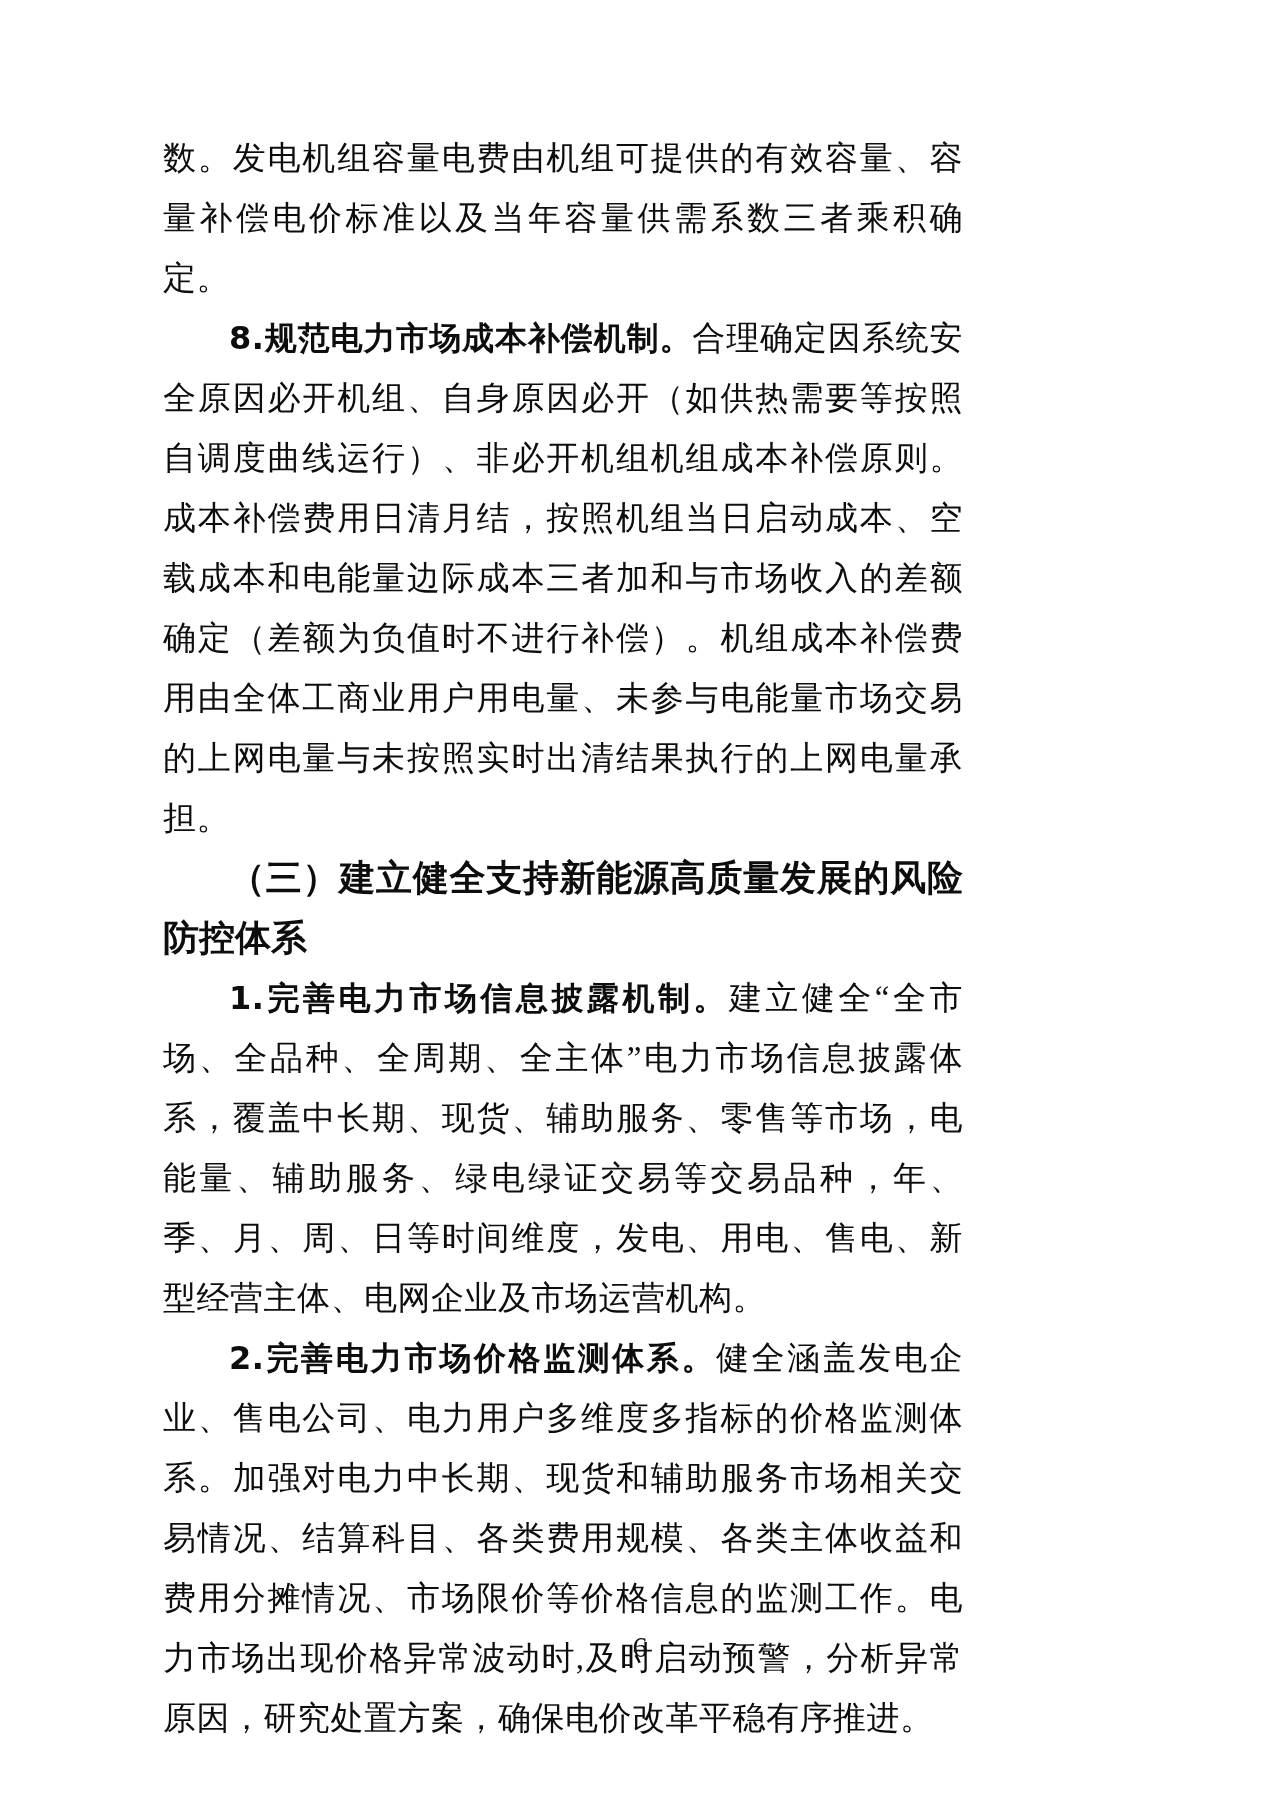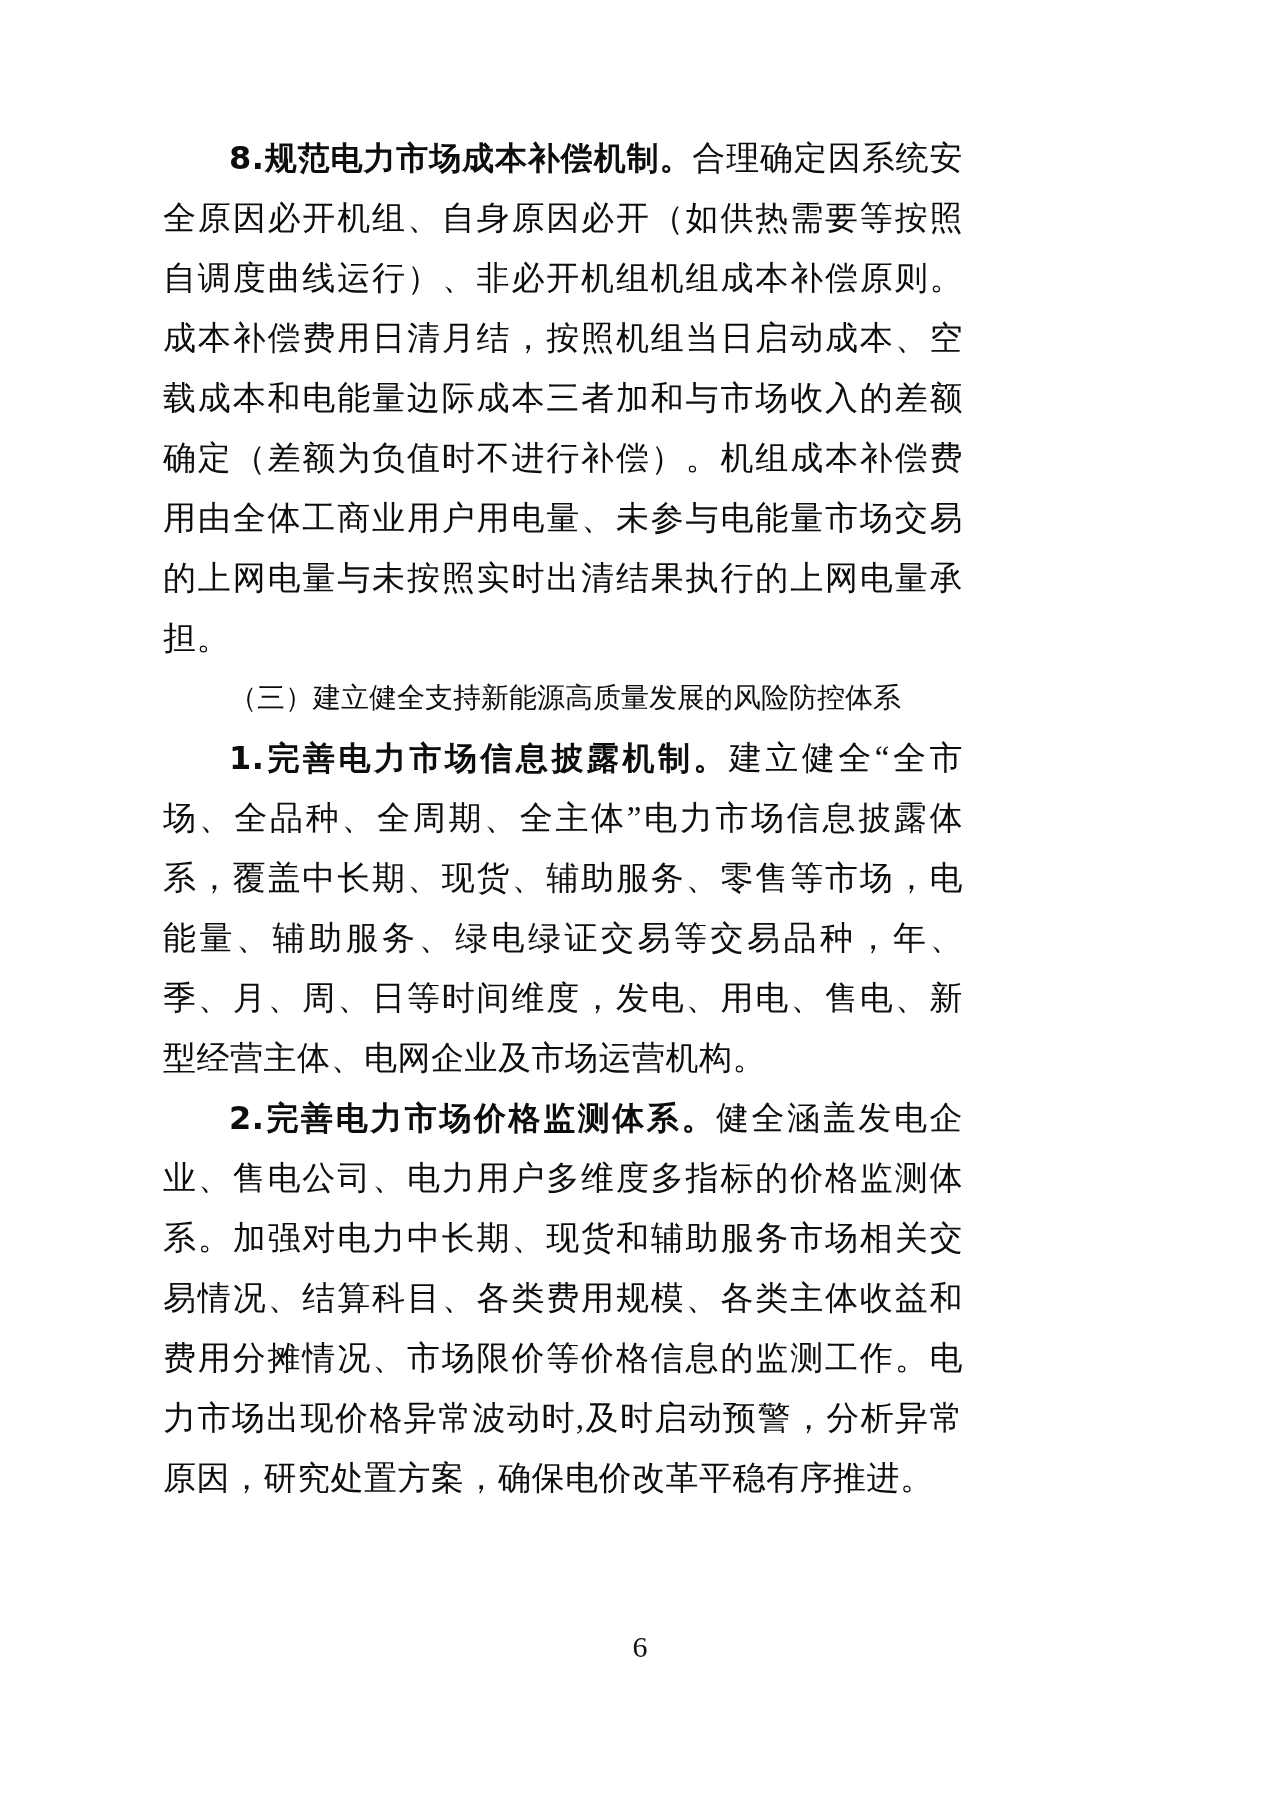--- a/index.html
+++ b/index.html
@@ -37,23 +37,23 @@
     text-justify: inter-ideograph;
     letter-spacing: 0.5px;
     font-family: "Liberation Serif", "DejaVu Serif", serif;
     color: #0d0d0d;
   }
   p.indent {
     text-indent: 66px;
   }
   p.heading {
     text-indent: 66px;
-    font-weight: normal;
+    font-weight: bold;
     font-family: "DejaVu Sans", "Liberation Sans", sans-serif;
-    font-size: 28px;
+    font-size: 36px;
     letter-spacing: 0px;
   }
   .hei {
     font-family: "DejaVu Sans", "Liberation Sans", sans-serif;
     font-weight: bold;
     font-size: 32px;
   }
   .pagenum {
     position: absolute;
     left: 0;
@@ -64,20 +64,21 @@
     font-family: "Liberation Serif", "DejaVu Serif", serif;
     color: #111;
   }
 </style>
 </head>
 <body>
 
 <div class="page">
   <div class="content">
 
+    <p class="para">数。发电机组容量电费由机组可提供的有效容量、容量补偿电价标准以及当年容量供需系数三者乘积确定。</p>
 
     <p class="para indent">
       <span class="hei">8.规范电力市场成本补偿机制。</span><span>合理确定因系统安全原因必开机组、自身原因必开（如供热需要等按照自调度曲线运行）、非必开机组机组成本补偿原则。成本补偿费用日清月结，按照机组当日启动成本、空载成本和电能量边际成本三者加和与市场收入的差额确定（差额为负值时不进行补偿）。机组成本补偿费用由全体工商业用户用电量、未参与电能量市场交易的上网电量与未按照实时出清结果执行的上网电量承担。</span>
     </p>
 
     <p class="para heading">（三）建立健全支持新能源高质量发展的风险防控体系</p>
 
     <p class="para indent">
       <span class="hei">1.完善电力市场信息披露机制。</span><span>建立健全“全市场、全品种、全周期、全主体”电力市场信息披露体系，覆盖中长期、现货、辅助服务、零售等市场，电能量、辅助服务、绿电绿证交易等交易品种，年、季、月、周、日等时间维度，发电、用电、售电、新型经营主体、电网企业及市场运营机构。</span>
     </p>

